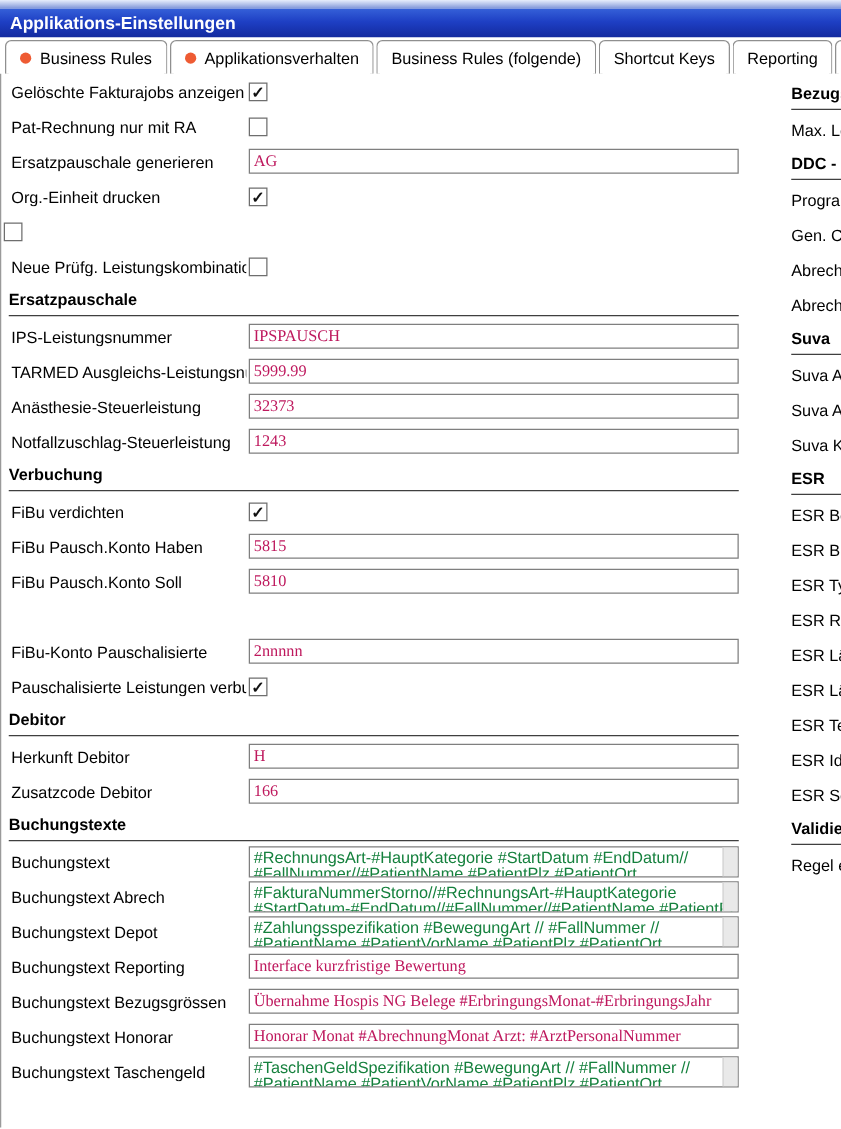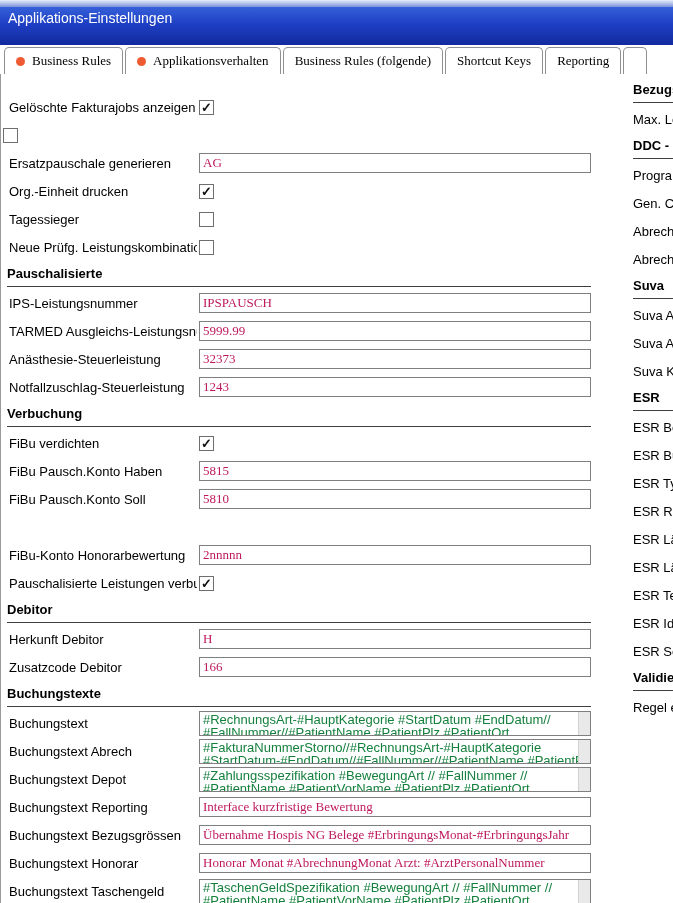--- a/index.html
+++ b/index.html
@@ -2,32 +2,32 @@
 <html><head>
 <meta charset="utf-8">
 <style>
   html,body{margin:0;padding:0;background:#fff;}
   .window{
     position:relative;width:673px;height:903px;overflow:hidden;background:#fff;
     font-family:"Liberation Sans",sans-serif;font-size:13px;color:#000;
   }
   .titlebar-strip{height:7px;background:linear-gradient(180deg,#e6edfc 0%,#aebde8 55%,#7b92d8 100%);}
   .titlebar{
-    height:38px;background:linear-gradient(180deg,#3560d8 0%,#1e3fc4 45%,#132a9e 100%);
-    color:#fff;font-weight:normal;font-size:14px;line-height:23px;padding-left:8px;
-  }
-  .tabbar{display:flex;align-items:flex-end;height:29px;padding-left:4px;background:#fff;font-family:Liberation Serif, serif;}
+    height:23px;background:linear-gradient(180deg,#3560d8 0%,#1e3fc4 45%,#132a9e 100%);
+    color:#fff;font-weight:bold;font-size:14px;line-height:23px;padding-left:8px;
+  }
+  .tabbar{display:flex;align-items:flex-end;height:29px;padding-left:4px;background:#fff;}
   .tab{
     display:flex;align-items:center;gap:7px;height:26px;padding:0 11px;
     background:#fff;border:1px solid #8f8f8f;border-bottom:none;
     border-radius:5px 5px 0 0;margin-right:2px;white-space:nowrap;cursor:default;
   }
   .dot{width:9px;height:9px;border-radius:50%;background:#ee5b33;flex:0 0 auto;}
   .content{position:relative;border-left:1px solid #9a9a9a;min-height:843px;}
-  .leftcol{position:absolute;left:0;top:19px;width:600px;}
+  .leftcol{position:absolute;left:0;top:0;width:600px;}
   .row{height:28px;display:flex;align-items:center;position:relative;}
   .lbl{margin-left:8px;width:188px;flex:0 0 188px;white-space:nowrap;overflow:hidden;}
   .ctrl{position:relative;margin-left:2px;}
   .cb{
     width:15px;height:15px;border:1px solid #6e6e6e;background:#fff;
     display:flex;align-items:center;justify-content:center;
     font-size:13px;font-weight:900;color:#111;line-height:1;box-sizing:border-box;
   }
   input.txt{
     width:392px;height:20px;box-sizing:border-box;border:1px solid #7f7f7f;
@@ -79,48 +79,48 @@
     </div>
   <div class="content">
     <div class="leftcol">
         <div class="row">
           <span class="lbl">Gelöschte Fakturajobs anzeigen</span>
           <div class="ctrl">
             <span class="cb">✓</span>
           </div>
         </div>
         <div class="row">
+          <span class="lbl">Pat-Rechnung nur mit RA</span>
           <div class="ctrl">
             <span class="cb"></span>
           </div>
         </div>
         <div class="row">
           <span class="lbl">Ersatzpauschale generieren</span>
           <div class="ctrl"><input class="txt" type="text" value="AG" style=""></div>
         </div>
         <div class="row">
           <span class="lbl">Org.-Einheit drucken</span>
           <div class="ctrl">
             <span class="cb">✓</span>
           </div>
         </div>
         <div class="row">
-          <span class="lbl">Tagessieger</span>
           <div class="ctrl">
             <span class="cb"></span>
           </div>
         </div>
         <div class="row">
           <span class="lbl">Neue Prüfg. Leistungskombination-</span>
           <div class="ctrl">
             <span class="cb"></span>
           </div>
         </div>
         <div class="hrow">
-          <div class="section-title">Pauschalisierte</div>
+          <div class="section-title">Ersatzpauschale</div>
         </div>
         <div class="row">
           <span class="lbl">IPS-Leistungsnummer</span>
           <div class="ctrl"><input class="txt" type="text" value="IPSPAUSCH" style=""></div>
         </div>
         <div class="row">
           <span class="lbl">TARMED Ausgleichs-Leistungsnum</span>
           <div class="ctrl"><input class="txt" type="text" value="5999.99" style=""></div>
         </div>
         <div class="row">
@@ -144,21 +144,21 @@
           <span class="lbl">FiBu Pausch.Konto Haben</span>
           <div class="ctrl"><input class="txt" type="text" value="5815" style=""></div>
         </div>
         <div class="row">
           <span class="lbl">FiBu Pausch.Konto Soll</span>
           <div class="ctrl"><input class="txt" type="text" value="5810" style=""></div>
         </div>
         <div class="row">
         </div>
         <div class="row">
-          <span class="lbl">FiBu-Konto Honorarbewertung</span>
+          <span class="lbl">FiBu-Konto Pauschalisierte</span>
           <div class="ctrl"><input class="txt" type="text" value="2nnnnn" style=""></div>
         </div>
         <div class="row">
           <span class="lbl">Pauschalisierte Leistungen verbuch</span>
           <div class="ctrl">
             <span class="cb">✓</span>
           </div>
         </div>
         <div class="hrow">
           <div class="section-title">Debitor</div>

